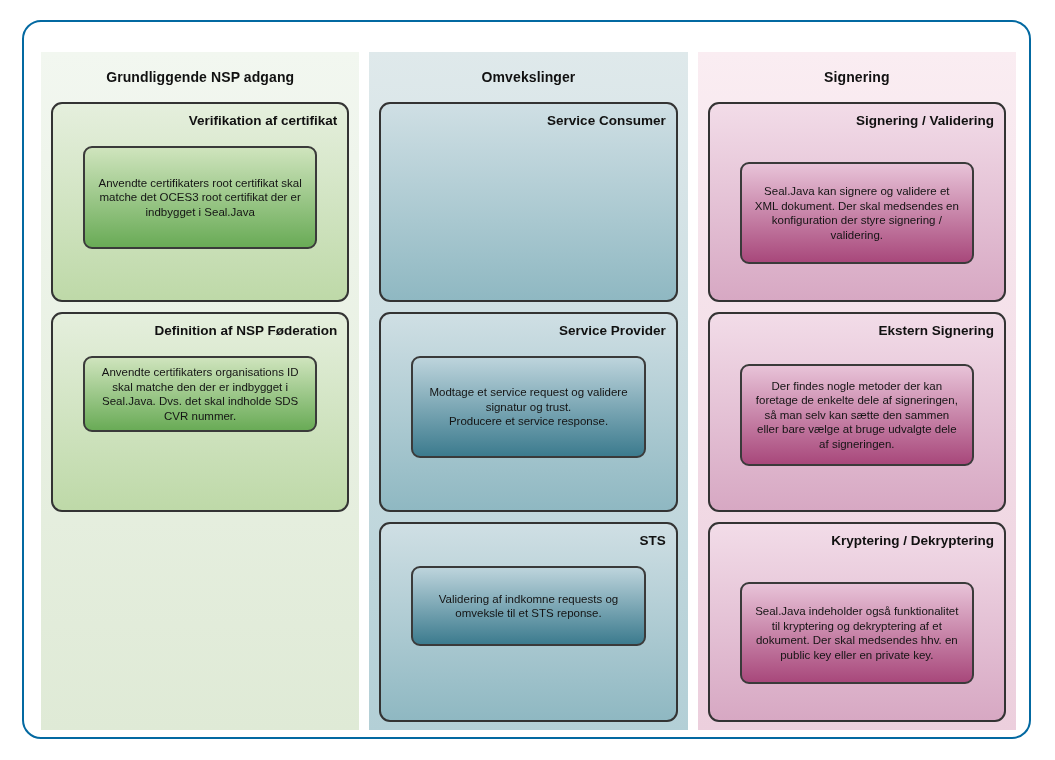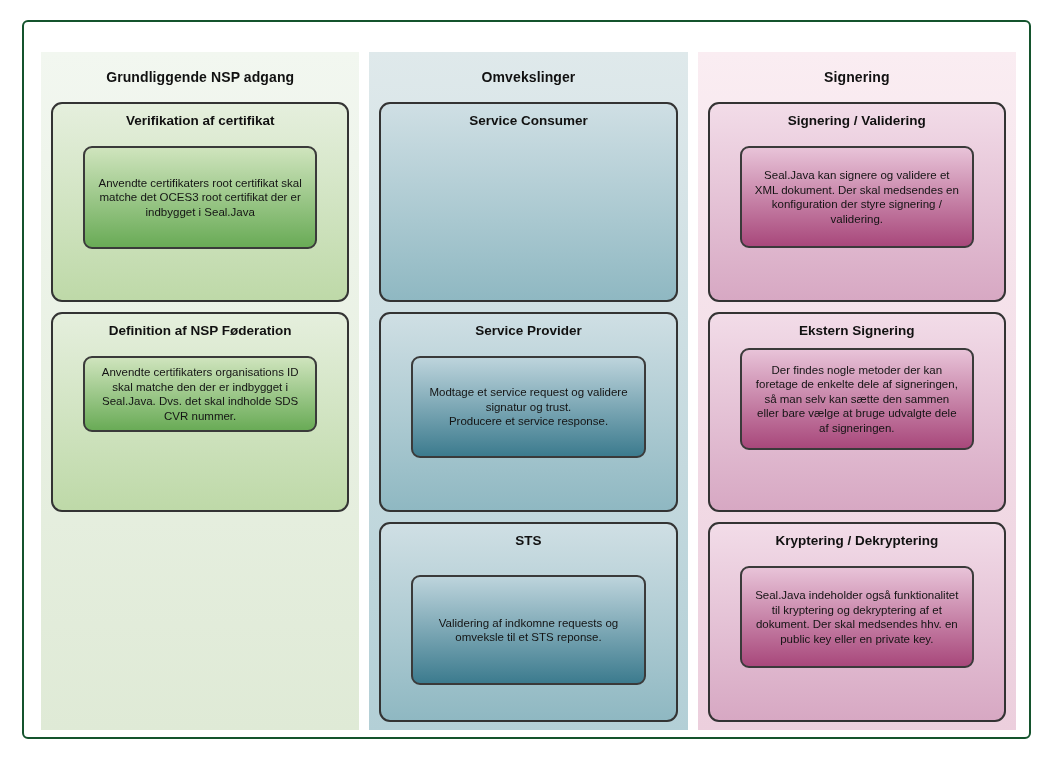--- a/index.html
+++ b/index.html
@@ -17,22 +17,22 @@
   }
 
   
   #diagram-frame {
     position: absolute;
     left: 22px;
     top: 20px;
     width: 1009px;
     height: 719px;
     box-sizing: border-box;
-    border: 2px solid #14532d;
-    border-radius: 6px;
+    border: 2px solid #0369a1;
+    border-radius: 19px;
     background: #ffffff;
   }
 
   
   #columns {
     position: absolute;
     left: 17px;      
     top: 30px;       
     width: 975px;
     height: 678px;
@@ -71,25 +71,25 @@
 
   
   .card {
     flex: 0 0 200px;
     box-sizing: border-box;
     border: 2px solid #333333;
     border-radius: 11px;
     padding: 0 10px;
     display: flex;
     flex-direction: column;
-    align-items: center;
+    align-items: flex-end;
   }
   .card.green { background: linear-gradient(to bottom, #e5efdd 0%, #bed9a8 100%); }
   .card.blue  { background: linear-gradient(to bottom, #cfdfe4 0%, #8fb8c2 100%); }
-  .card.pink  { background: linear-gradient(to bottom, #f2dce8 0%, #d7a8c3 100%); }
+  .card.pink  { background: linear-gradient(to bottom, #f2dce8 0%, #d7a8c3 100%); gap: 16px; }
 
   .card-title {
     flex: 0 0 auto;
     height: 34px;
     line-height: 34px;
     text-align: center;
     font-size: 13.5px;
     font-weight: bold;
     color: #111111;
   }
@@ -112,21 +112,21 @@
   }
   .note.green { background: linear-gradient(to bottom, #cfe4bd 0%, #69ab56 100%); height: 105px; }
   .note.blue  { background: linear-gradient(to bottom, #bdd4dc 0%, #3c7b8e 100%); height: 100px; }
   .note.pink  { background: linear-gradient(to bottom, #e8c3d8 0%, #a8487b 100%); height: 100px; }
 
   
   .card[data-card="verifikation"] .note       { height: 103px; margin-top: 8px; }
   .card[data-card="foederation"]  .note       { height: 76px; margin-top: 8px; }
   .card[data-card="service-consumer"] .note   { height: 102px; margin-top: 8px; }
   .card[data-card="service-provider"] .note   { height: 102px; margin-top: 8px; }
-  .card[data-card="sts"] .note                { height: 110px; margin-top: 17px; }
+  .card[data-card="sts"] .note                { height: 80px; margin-top: 8px; }
   .card[data-card="signering-validering"] .note { height: 102px; margin-top: 8px; }
   .card[data-card="ekstern-signering"] .note    { height: 102px; margin-top: 0; }
   .card[data-card="kryptering"] .note           { height: 102px; margin-top: 8px; }
 </style>
 </head>
 <body>
 
 <div id="diagram-frame">
   <div id="columns">
       <div class="column green">

